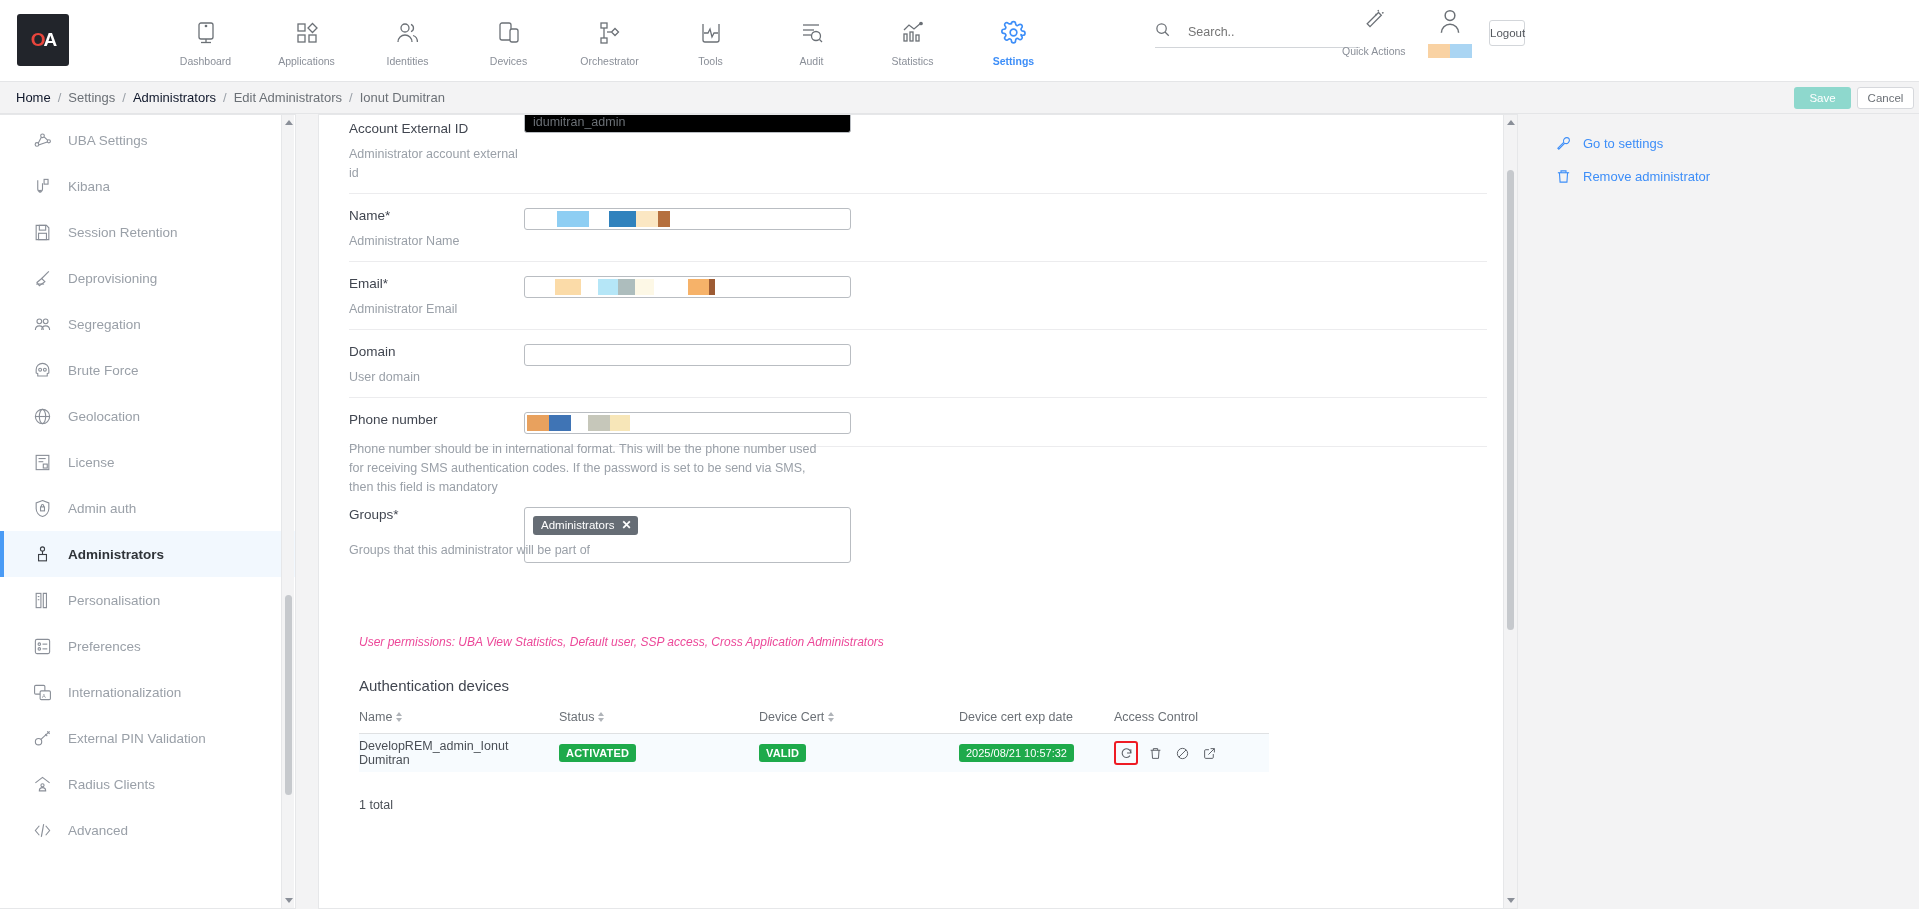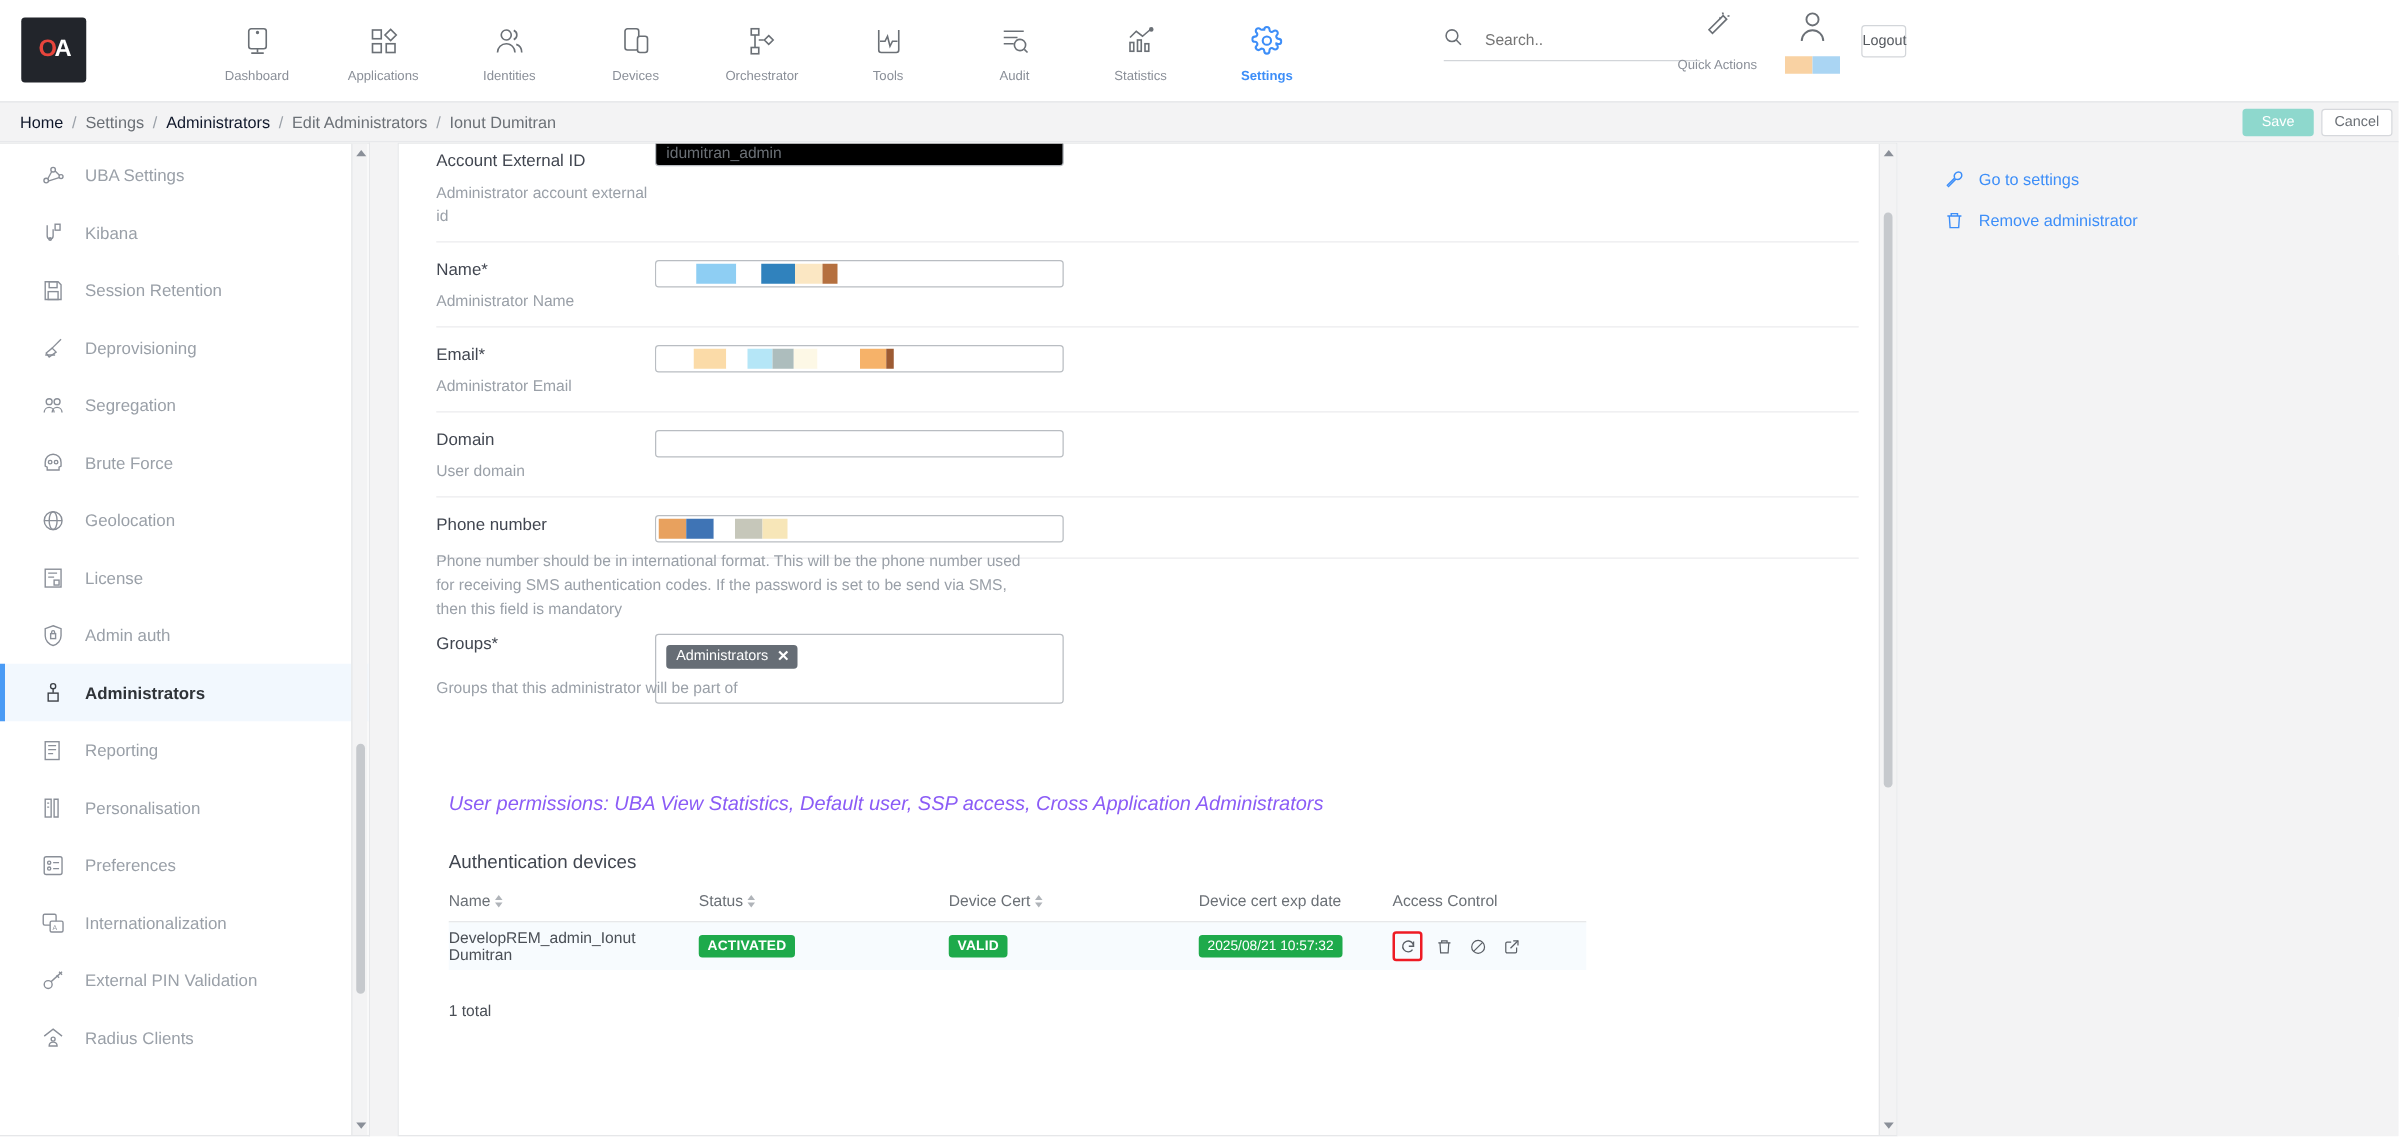--- a/index.html
+++ b/index.html
@@ -263,21 +263,21 @@
     display: inline-flex; align-items: center;
     background: #666d75; color: #ffffff;
     font-size: 11.5px;
     border-radius: 3px;
     padding: 3px 6px 3px 8px;
     height: 19px;
   }
   .chip-x { margin-left: 7px; font-size: 12px; cursor: pointer; font-weight: bold; }
 
   .perm-note {
-    font-size: 16px; color: #8b5cf6;
+    font-size: 12px; color: #ec4899;
     font-style: italic;
     padding: 18px 0 0 10px;
   }
   .section-title {
     font-size: 15px; color: #414650;
     padding: 28px 0 16px 10px;
   }
 
   
   .dtable { width: 910px; margin-left: 10px; }
@@ -662,31 +662,20 @@
         <span class="side-ico">
           <svg width="19" height="19" viewBox="0 0 24 24" fill="none" stroke="#3b3f45" stroke-width="1.4">
             <circle cx="12" cy="5" r="2.6"></circle>
               <path d="M12 7.6v4"></path>
               <rect x="7" y="12" width="10" height="8"></rect>
           </svg>
         </span>
         <span class="side-label">Administrators</span>
       </div>
 
-      <div class="side-item">
-        <span class="side-ico">
-          <svg width="19" height="19" viewBox="0 0 24 24" fill="none" stroke="#8a8f98" stroke-width="1.4">
-            <rect x="4" y="3" width="14" height="18"></rect>
-              <line x1="7" y1="7" x2="15" y2="7"></line>
-            <line x1="7" y1="11" x2="15" y2="11"></line>
-              <line x1="7" y1="15" x2="12" y2="15"></line>
-          </svg>
-        </span>
-        <span class="side-label">Reporting</span>
-      </div>
 
       <div class="side-item">
         <span class="side-ico">
           <svg width="19" height="19" viewBox="0 0 24 24" fill="none" stroke="#8a8f98" stroke-width="1.4">
             <rect x="4" y="3" width="6" height="18"></rect>
               <path d="M13 3h4a3 3 0 0 1 0 0v18h-4z"></path>
             <line x1="6" y1="7" x2="8" y2="7"></line>
               <line x1="6" y1="11" x2="8" y2="11"></line>
           </svg>
         </span>
@@ -733,20 +722,30 @@
         <span class="side-ico">
           <svg width="19" height="19" viewBox="0 0 24 24" fill="none" stroke="#8a8f98" stroke-width="1.4">
             <path d="M3 10L12 3l9 7"></path>
               <circle cx="12" cy="13" r="2"></circle>
               <path d="M8 20c0-2.4 1.8-4 4-4s4 1.6 4 4z"></path>
           </svg>
         </span>
         <span class="side-label">Radius Clients</span>
       </div>
 
+      <div class="side-item">
+        <span class="side-ico">
+          <svg width="19" height="19" viewBox="0 0 24 24" fill="none" stroke="#8a8f98" stroke-width="1.4">
+            <polyline points="8,6 3,12 8,18"></polyline>
+              <polyline points="16,6 21,12 16,18"></polyline>
+              <line x1="13.5" y1="4" x2="10.5" y2="20"></line>
+          </svg>
+        </span>
+        <span class="side-label">Advanced</span>
+      </div>
 
     </div>
 
     <div class="side-scroll">
       <div class="arrow-up"></div>
       <div class="thumb"></div>
       <div class="arrow-down"></div>
     </div>
   </div>
 

